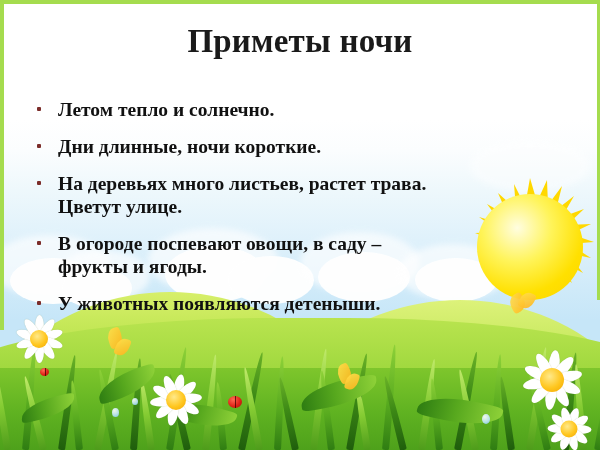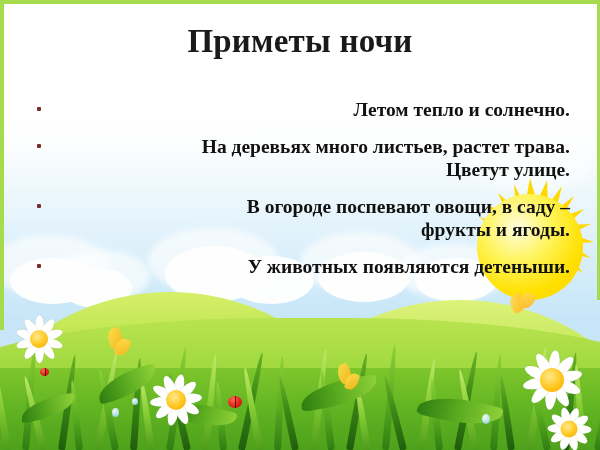--- a/index.html
+++ b/index.html
@@ -218,21 +218,20 @@
     top: 9px;
     width: 3.5px;
     height: 3.5px;
     background: #7b2d2a;
     border-radius: 1px;
   }
 
   li.bullet-item .bullet-text {
     display: block;
     white-space: pre-line;
-    text-align: right;
   }
 </style>
 </head>
 <body>
 
 <div id="slide">
 
   <div class="scene">
 
     <div class="sky"></div>
@@ -394,20 +393,24 @@
 
     <div class="slide-title">Приметы ночи</div>
 
     <ul class="bullets">
       <li class="bullet-item">
         <span class="marker" style="background: rgb(123, 45, 42);"></span>
         <span class="bullet-text" style="color: rgb(17, 17, 17);">Летом тепло и солнечно.</span>
       </li>
       <li class="bullet-item">
         <span class="marker" style="background: rgb(123, 45, 42);"></span>
+        <span class="bullet-text" style="color: rgb(17, 17, 17);">Дни длинные, ночи короткие.</span>
+      </li>
+      <li class="bullet-item">
+        <span class="marker" style="background: rgb(123, 45, 42);"></span>
         <span class="bullet-text" style="color: rgb(17, 17, 17);">На деревьях много листьев, растет трава.
 Цветут улице.</span>
       </li>
       <li class="bullet-item">
         <span class="marker" style="background: rgb(123, 45, 42);"></span>
         <span class="bullet-text" style="color: rgb(17, 17, 17);">В огороде поспевают овощи, в саду –
 фрукты и ягоды.</span>
       </li>
       <li class="bullet-item">
         <span class="marker" style="background: rgb(123, 45, 42);"></span>

